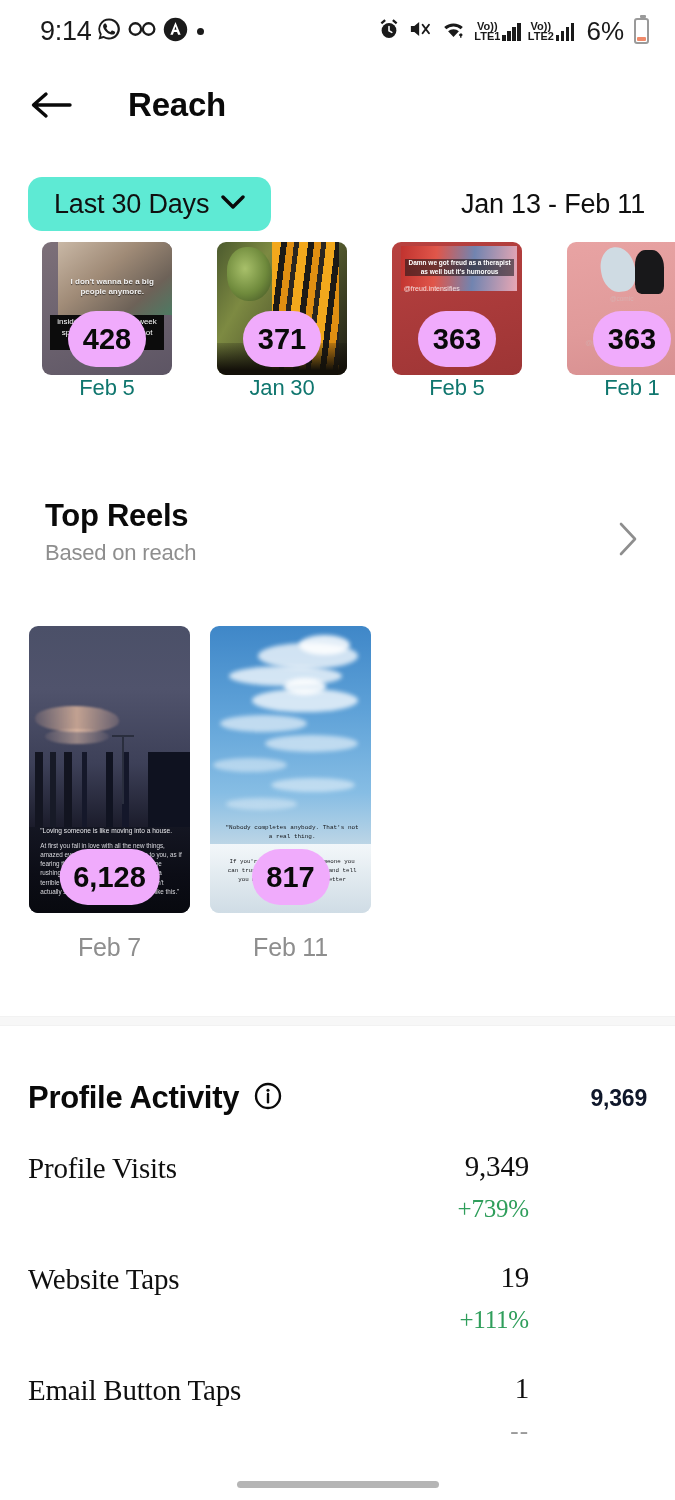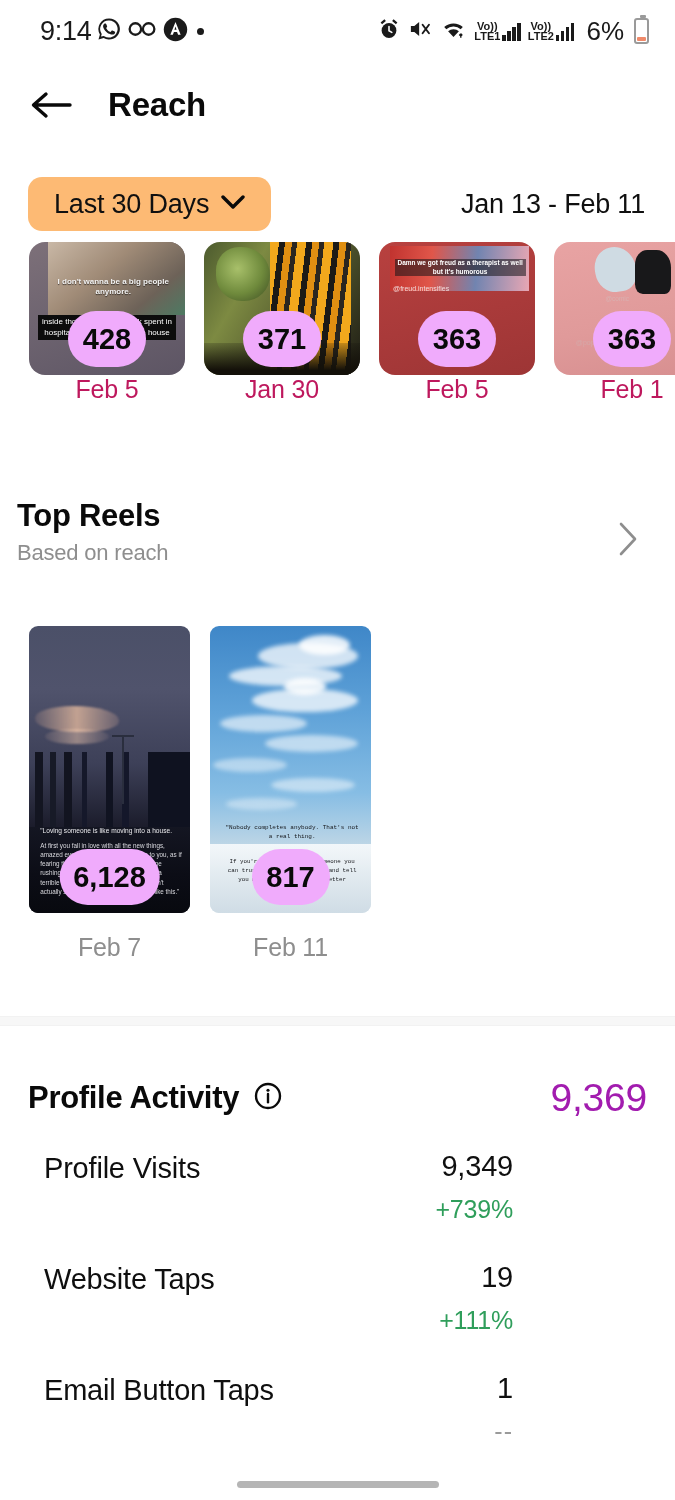--- a/index.html
+++ b/index.html
@@ -118,38 +118,38 @@
     width: 50px; height: 50px;
     display: flex;
     align-items: center;
     justify-content: center;
     cursor: pointer;
   }
   .page-title {
     font-size: 33px;
     font-weight: bold;
     color: #0a0a0a;
-    margin-left: 32px;
+    margin-left: 52px;
     letter-spacing: -0.2px;
   }
 
   
   .filter-row {
     position: absolute;
     top: 176px; left: 0;
     width: 675px;
     height: 56px;
     display: flex;
     align-items: center;
     justify-content: space-between;
     padding: 0 28px;
   }
   .range-pill {
     height: 54px;
-    background: #fdba74;
+    background: #5eead4;
     border-radius: 14px;
     display: flex;
     align-items: center;
     gap: 12px;
     padding: 0 26px;
     cursor: pointer;
   }
   .range-pill-label {
     font-size: 27px;
     color: #101010;
@@ -177,29 +177,29 @@
   }
   .post-cell {
     width: 156px;
     flex: 0 0 auto;
     display: flex;
     flex-direction: column;
     align-items: center;
   }
   .post-thumb {
     position: relative;
-    width: 156px;
+    width: 130px;
     height: 133px;
-    border-radius: 16px;
+    border-radius: 9px;
     overflow: hidden;
     cursor: pointer;
   }
   .post-date {
-    font-size: 25px;
-    color: #be185d;
+    font-size: 22px;
+    color: #0f766e;
     letter-spacing: -0.2px;
   }
   .metric-bubble {
     position: absolute;
     left: 50%;
     bottom: 8px;
     transform: translateX(-50%);
     min-width: 78px;
     height: 56px;
     background: #f0abfc;
@@ -241,21 +241,21 @@
       background:#18181a; border-radius:34% 40% 18% 22%; }
   .art-4 .h1 { position:absolute; top:40%; left:33%; font-size:6.5px; color:#d9b0b0; }
   .art-4 .h2 { position:absolute; bottom:22%; left:14%; font-size:7px; color:#d6a8a8; }
 
   
   .section-head {
     position: absolute;
     top: 498px; left: 0;
     width: 675px;
     height: 90px;
-    padding: 0 30px 0 17px;
+    padding: 0 30px 0 45px;
     display: flex;
     align-items: flex-start;
     justify-content: space-between;
     cursor: pointer;
   }
   .section-titles { display: flex; flex-direction: column; gap: 6px; }
   .section-title {
     font-size: 31px;
     font-weight: bold;
     color: #0a0a0a;
@@ -367,31 +367,32 @@
     align-items: center;
     gap: 14px;
   }
   .activity-title {
     font-size: 31px;
     font-weight: bold;
     color: #0a0a0a;
     letter-spacing: -0.3px;
   }
   .activity-total {
-    font-size: 39px;
-    font-weight: normal;
-    color: #a21caf;
+    font-size: 23px;
+    font-weight: bold;
+    color: #0f172a;
     letter-spacing: -0.2px;
   }
 
   .metric-list {
     position: absolute;
     top: 1150px; left: 0;
     width: 557px;
-    padding: 0 44px;
+    padding: 0 28px;
+    font-family: Liberation Serif, serif;
   }
   .metric-row {
     height: 111px;
     display: flex;
     align-items: flex-start;
     justify-content: space-between;
     cursor: pointer;
   }
   .metric-name {
     font-size: 29px;

